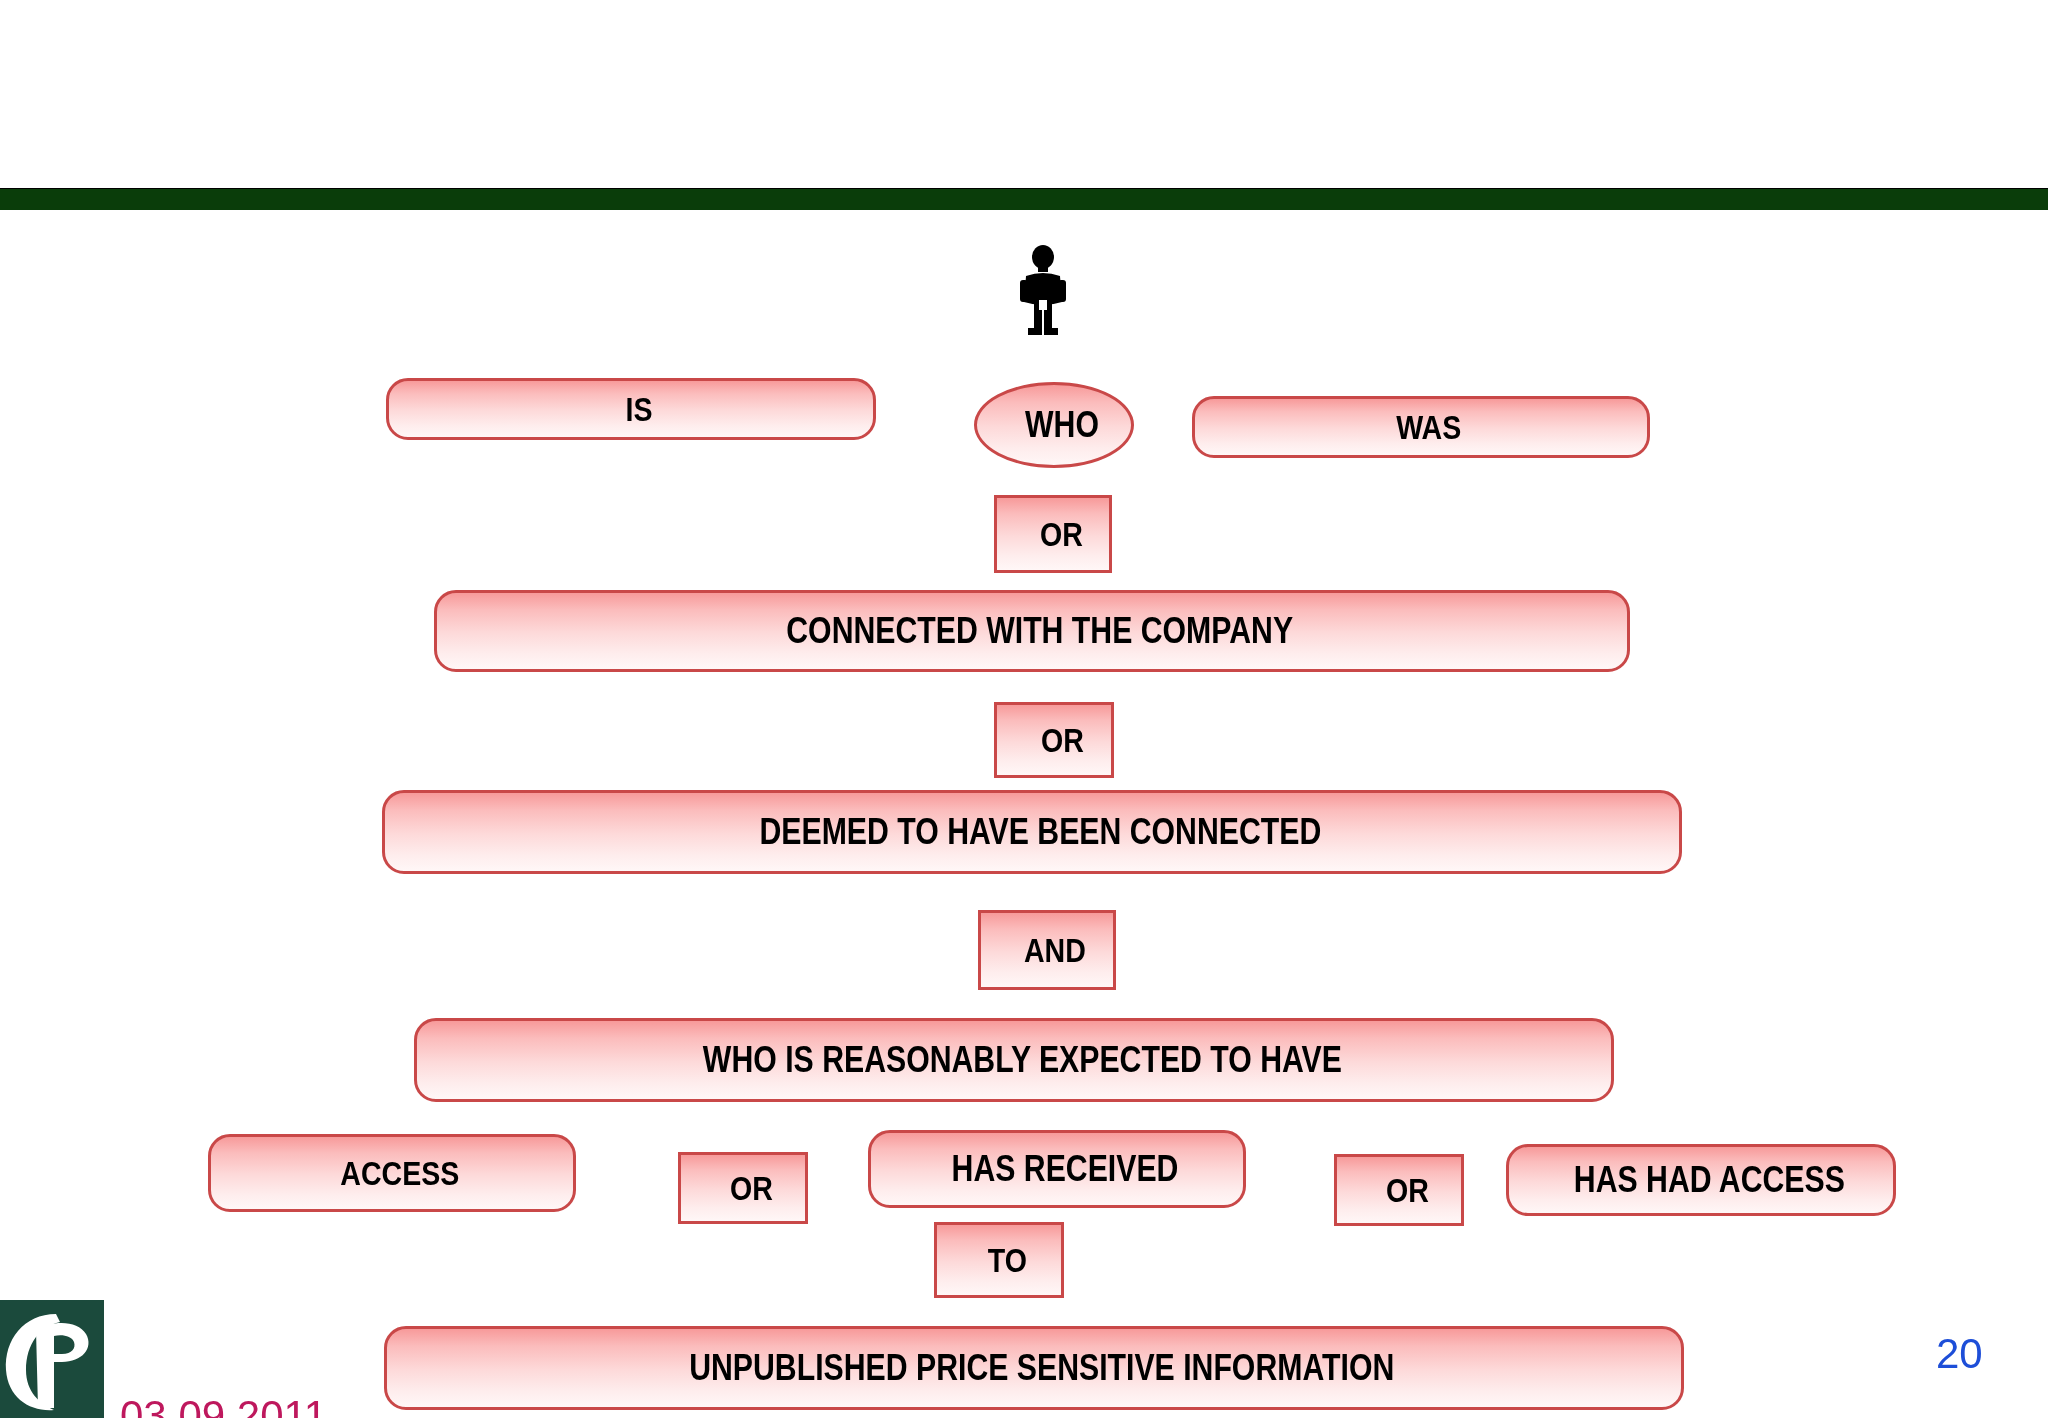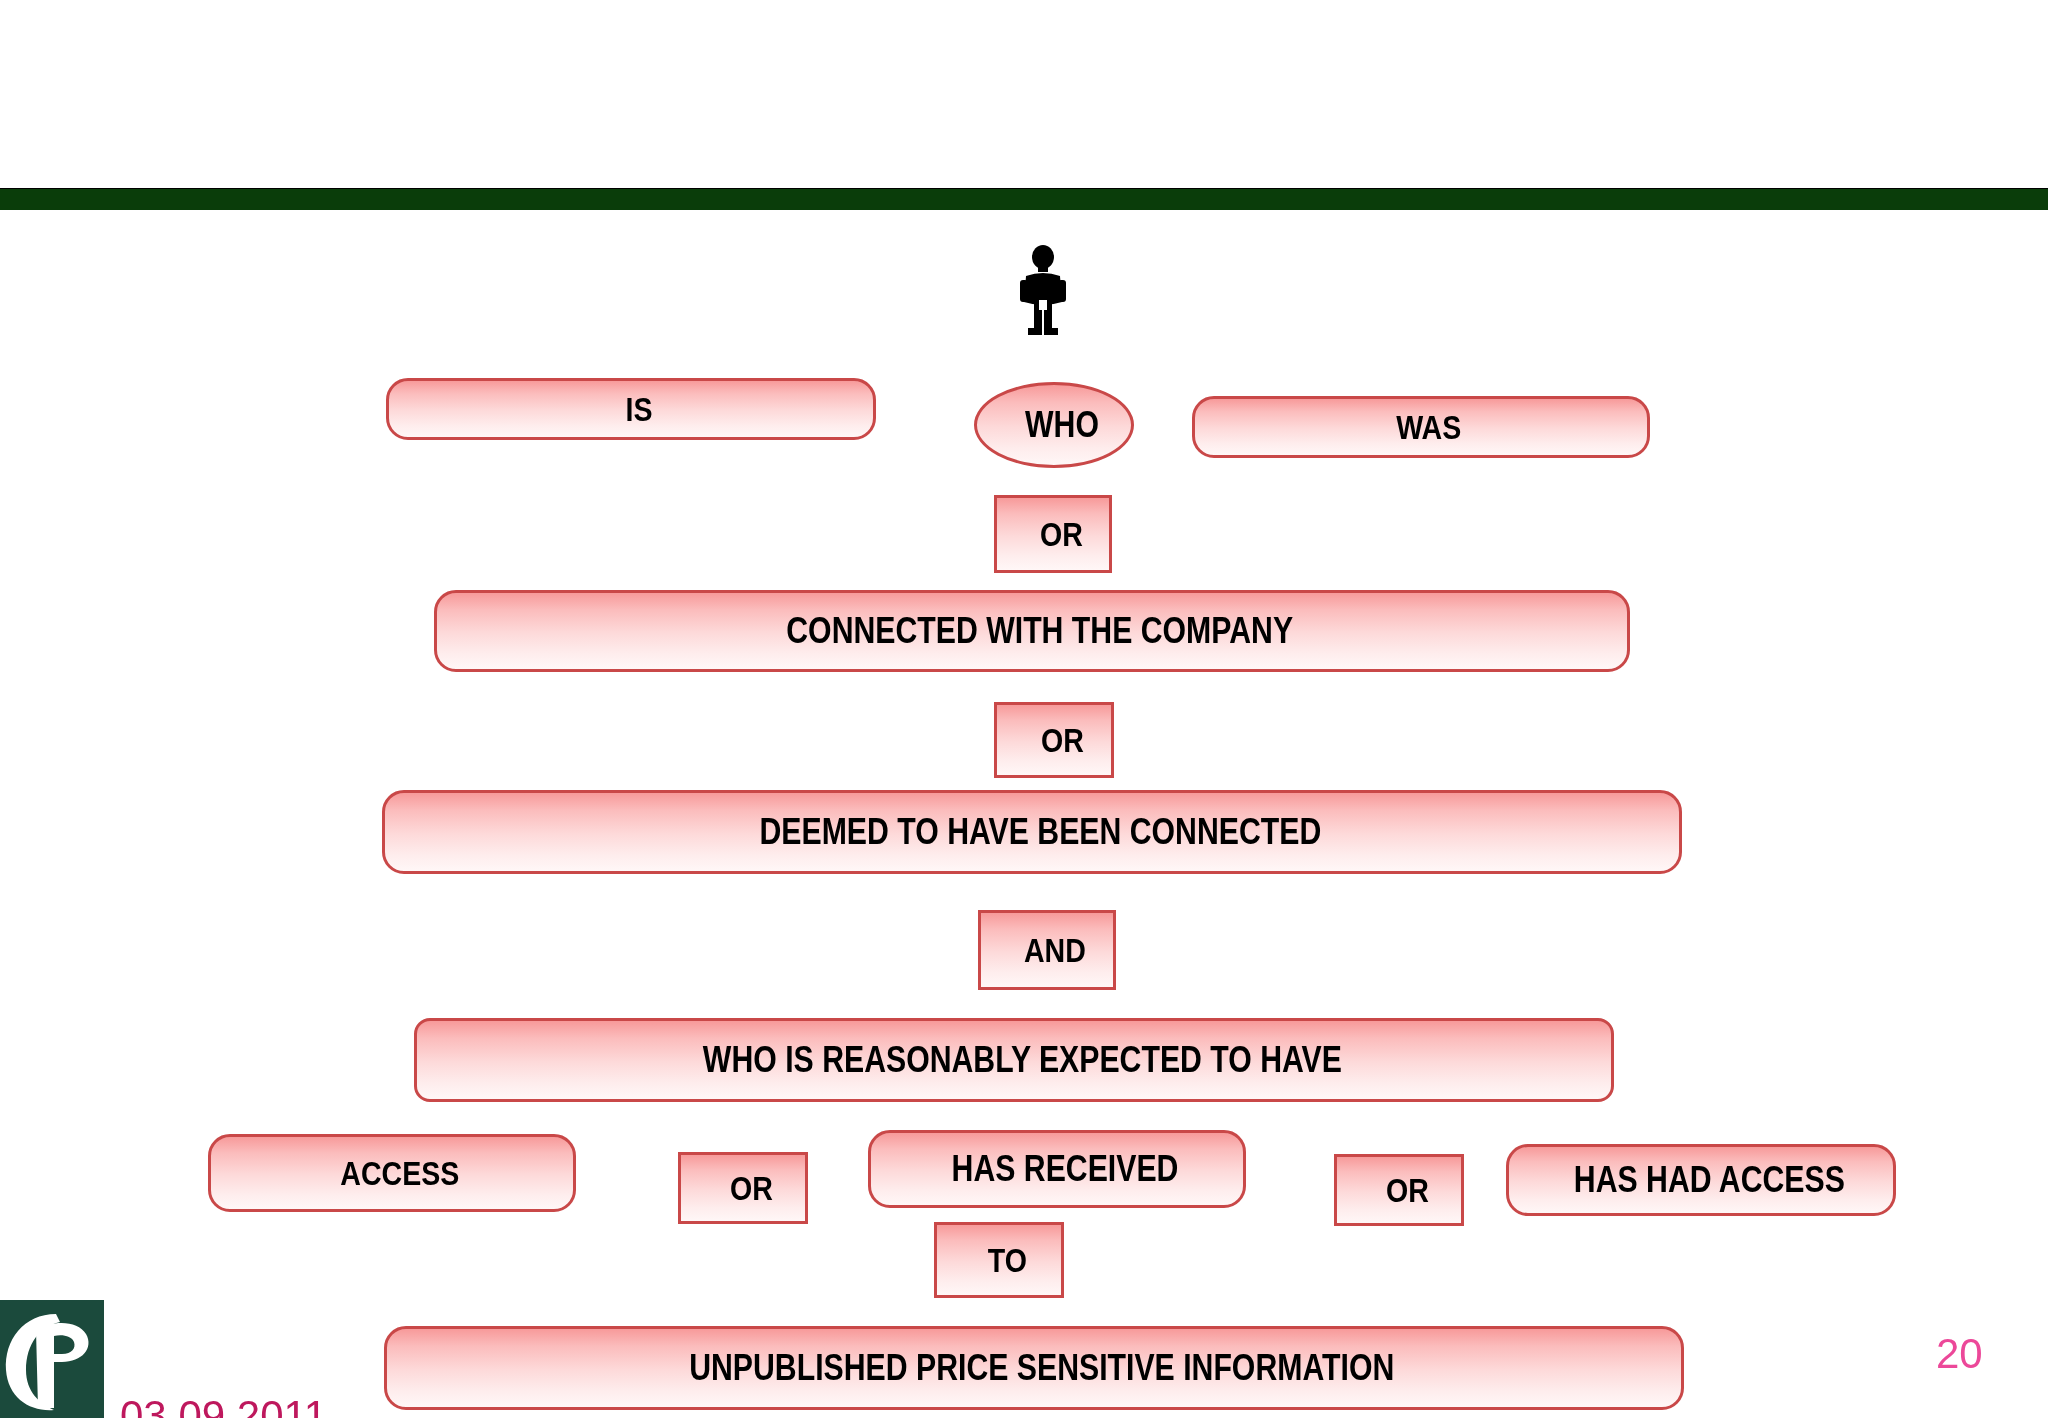--- a/index.html
+++ b/index.html
@@ -118,21 +118,21 @@
     top: 1392px;
     font-size: 42px;
     color: #be185d;
     font-family: "Liberation Sans", sans-serif;
   }
   #page-number {
     position: absolute;
     left: 1936px;
     top: 1330px;
     font-size: 42px;
-    color: #ec4899;
+    color: #1d4ed8;
     font-family: "Liberation Sans", sans-serif;
   }
 </style>
 </head>
 <body>
 
 <div id="slide">
 
 
   <div id="title-rule"></div>
@@ -178,21 +178,21 @@
         <span class="node-label">OR</span>
       </div>
       <div class="node rounded" style="left: 382px; top: 790px; width: 1300px; height: 84px; font-size: 36px;">
         <span class="shadow"></span>
         <span class="node-label">DEEMED TO HAVE BEEN CONNECTED</span>
       </div>
       <div class="node rect" style="left: 978px; top: 910px; width: 138px; height: 80px; font-size: 34px;">
         <span class="shadow"></span>
         <span class="node-label">AND</span>
       </div>
-      <div class="node rounded" style="left: 414px; top: 1018px; width: 1200px; height: 84px; font-size: 36px; border-radius: 16px;">
+      <div class="node rounded" style="left: 414px; top: 1018px; width: 1200px; height: 84px; font-size: 36px;">
         <span class="shadow"></span>
         <span class="node-label">WHO IS REASONABLY EXPECTED TO HAVE</span>
       </div>
       <div class="node rounded" style="left: 208px; top: 1134px; width: 368px; height: 78px; font-size: 34px;">
         <span class="shadow"></span>
         <span class="node-label">ACCESS</span>
       </div>
       <div class="node rect" style="left: 678px; top: 1152px; width: 130px; height: 72px; font-size: 34px;">
         <span class="shadow"></span>
         <span class="node-label">OR</span>

